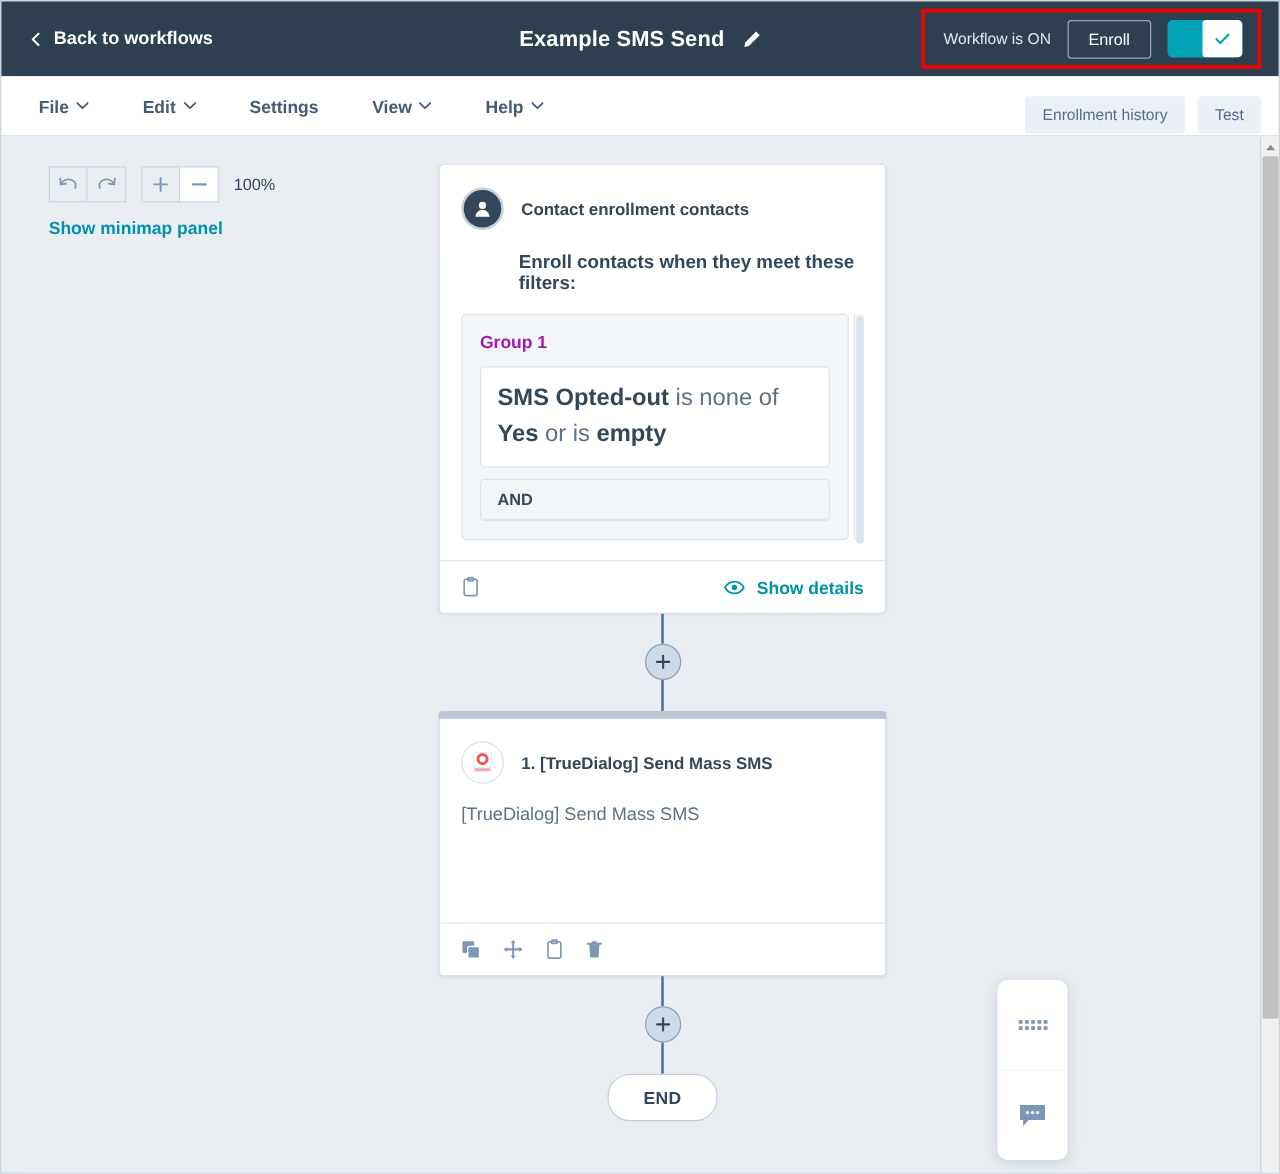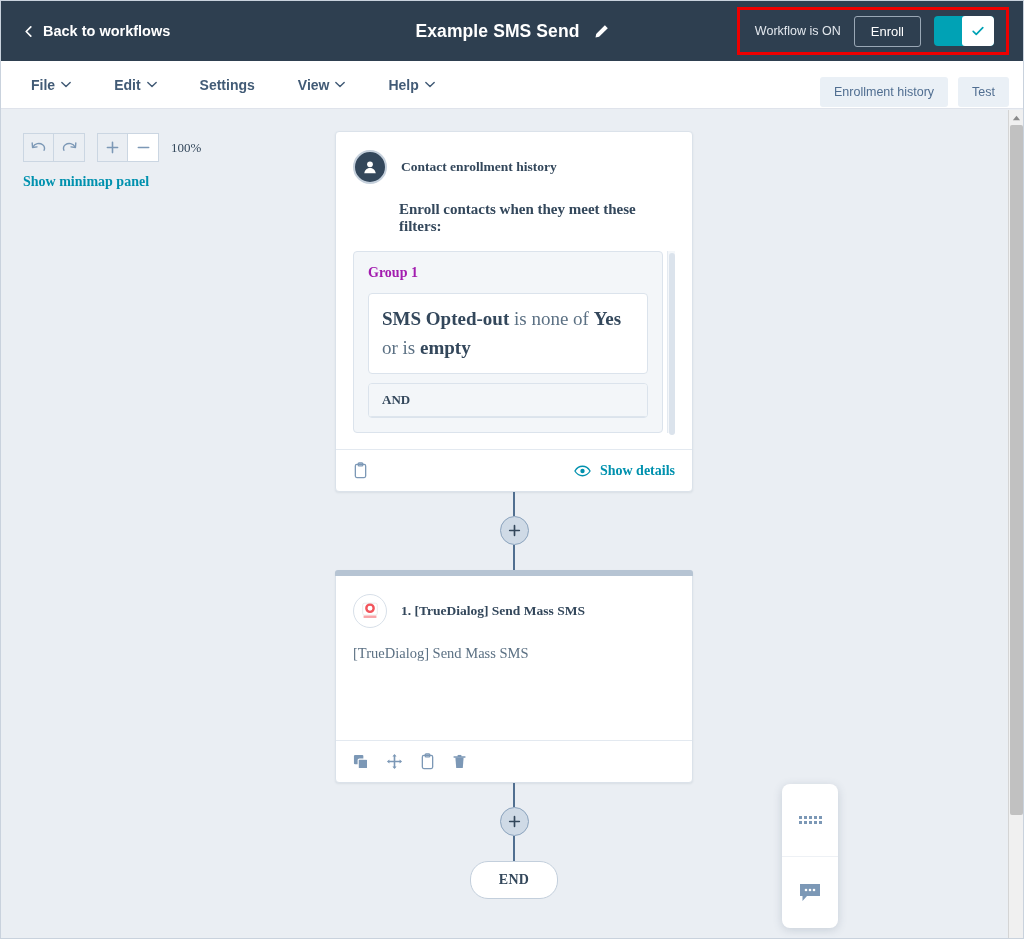--- a/index.html
+++ b/index.html
@@ -85,25 +85,24 @@
     display: flex; align-items: center; gap: 10px; margin-top: 15px;
   }
   .tb-btn {
     background: #eaf0f6; border: none; border-radius: 3px;
     color: #506e91; font-size: 12.5px; padding: 8px 14px;
     cursor: pointer; font-family: inherit; white-space: nowrap;
   }
 
   
   .canvas {
-    position: absolute; top: 109px; left: 0;
+    position: absolute; top: 109px; left: 16px;
     width: 855px; height: 830px;
     background: #eaeef3;
     overflow: hidden;
-    font-family: Liberation Serif, serif;
   }
 
   
   .zoom-bar {
     position: absolute; left: 22px; top: 23px;
     display: flex; align-items: center; gap: 12px;
   }
   .btn-group { display: flex; }
   .zbtn {
     width: 31px; height: 29px;
@@ -371,21 +370,21 @@
 
       <div class="card">
         <div class="card-body">
           <div class="card-head">
             <div class="trigger-avatar">
               <svg width="18" height="18" viewBox="0 0 20 20">
                 <circle cx="10" cy="7" r="3.2" fill="#ffffff"></circle>
                 <path d="M3.6 17 C4.4 12.8 7 11.2 10 11.2 C13 11.2 15.6 12.8 16.4 17 Z" fill="#ffffff"></path>
               </svg>
             </div>
-            <span class="card-head-title">Contact enrollment history</span>
+            <span class="card-head-title">Contact enrollment contacts</span>
           </div>
           <div class="card-subtitle">Enroll contacts when they meet these filters:</div>
 
           <div class="scroll-wrap">
             <div class="group-box">
               <div class="group-title">Group 1</div>
               <div class="filter-box">
                 <b>SMS Opted-out</b><span> is none of </span><b>Yes</b><span> or is </span><b>empty</b>
               </div>
               <div class="and-box">

